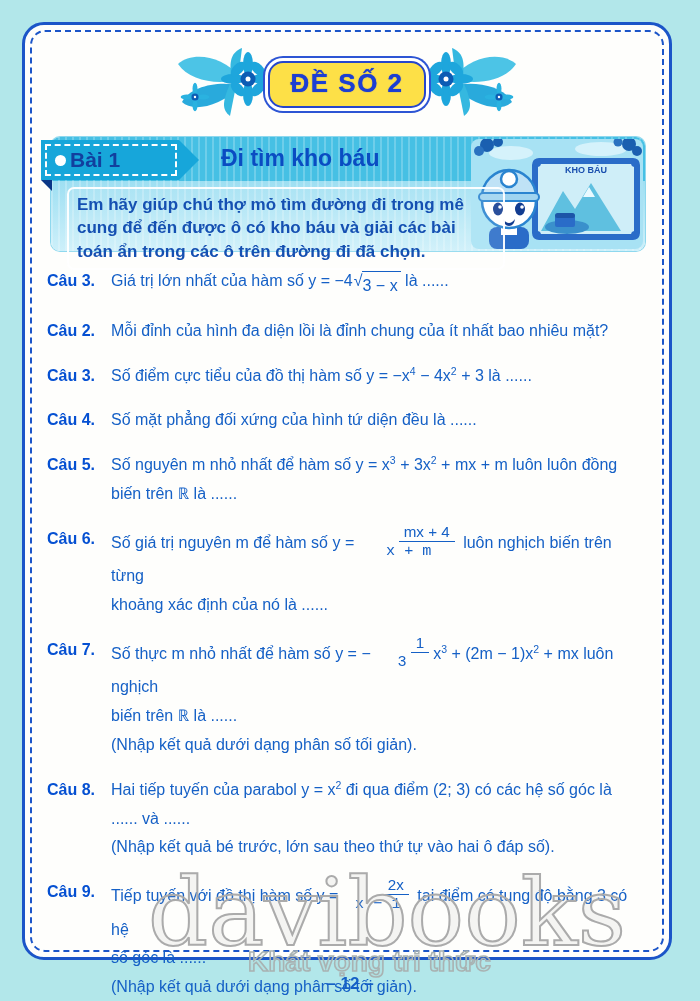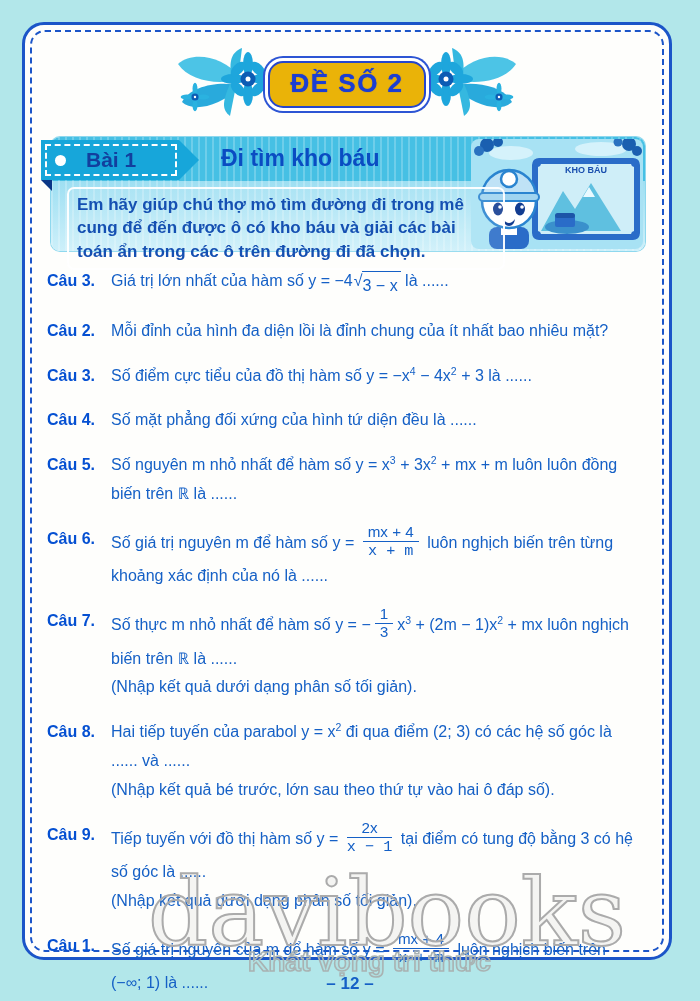--- a/index.html
+++ b/index.html
@@ -17,21 +17,21 @@
   .dashed-frame{
     position:absolute;left:5px;top:5px;right:5px;bottom:5px;
     border:2px dashed #1b55c8;border-radius:15px;pointer-events:none;
   }
   .content{position:absolute;left:14px;top:8px;right:14px;bottom:8px;}
 
   
   .header{display:flex;justify-content:center;align-items:center;margin-top:14px;height:74px;}
   .ornament{flex:0 0 auto;margin:0 -8px;}
   .badge{
-    position:relative;background:#eab308;border:2.5px solid #2646cc;border-radius:15px;
+    position:relative;background:#fde047;border:2.5px solid #2646cc;border-radius:15px;
     padding:5px 20px 7px;z-index:2;
     box-shadow:0 0 0 3px #ffffff,0 0 0 5px #2d55d4;
   }
   .badge-text{
     font-weight:bold;font-size:26px;color:#1c3ed2;letter-spacing:1.5px;
     text-shadow:0 0 1px #1c3ed2;
   }
 
   
   .banner{
@@ -43,21 +43,21 @@
     content:"";position:absolute;inset:0;border-radius:9px;pointer-events:none;
     background:repeating-linear-gradient(90deg,rgba(255,255,255,.22) 0 2px,rgba(255,255,255,0) 2px 7px);
   }
   .ribbon{
     position:absolute;left:-10px;top:3px;height:40px;width:158px;background:#17a6da;
     clip-path:polygon(0 0,calc(100% - 20px) 0,100% 50%,calc(100% - 20px) 100%,0 100%);
     display:flex;align-items:center;z-index:3;
   }
   .ribbon-inner{
     position:absolute;left:4px;top:4px;right:22px;bottom:4px;
-    border:2px dashed #ffffff;display:flex;align-items:center;gap:20px;padding-left:8px;
+    border:2px dashed #ffffff;display:flex;align-items:center;gap:4px;padding-left:8px;
   }
   .ribbon-dot{width:11px;height:11px;border-radius:50%;background:#ffffff;}
   .ribbon-label{font-weight:bold;font-size:21px;color:#123f9e;}
   .ribbon-fold{
     position:absolute;left:-10px;top:43px;width:11px;height:11px;background:#0a3686;
     clip-path:polygon(0 0,100% 0,100% 100%);z-index:2;
   }
   .banner-title{
     position:absolute;left:170px;top:8px;font-weight:bold;font-size:23px;color:#0a4cc2;z-index:3;
   }
@@ -76,21 +76,21 @@
     display:flex;align-items:flex-start;margin-bottom:16px;
     font-size:16px;line-height:1.8;color:#1560c6;
   }
   .q-label{flex:0 0 64px;font-weight:bold;color:#0550d2;white-space:nowrap;}
   .q-body{flex:1 1 auto;}
   .sup{font-size:10.5px;vertical-align:super;line-height:0;}
   .frac{
     display:inline-flex;flex-direction:column;text-align:center;vertical-align:middle;
     margin:0 4px;line-height:1.2;font-size:.95em;position:relative;top:-2px;
   }
-  .frac .num{border-bottom:1.7px solid currentColor;padding:0 5px 0;}
+  .frac .num{border-bottom:1.7px solid currentColor;padding:0 5px 0;margin-left:36px;}
   .frac .den{padding-top:0;font-family:Liberation Mono, monospace;}
   .sqrt{display:inline-flex;align-items:stretch;margin-left:1px;}
   .rsign{line-height:1.25;align-self:flex-start;}
   .rcand{border-top:1.7px solid currentColor;padding:0 3px 0 1px;margin-left:-1px;}
 
   
   .wm-main{
     position:absolute;left:148px;top:866px;z-index:9;pointer-events:none;
     font-family:"DejaVu Serif", serif;font-size:94px;line-height:1;
     color:rgba(170,170,170,.12);-webkit-text-stroke:2px #ababab;

